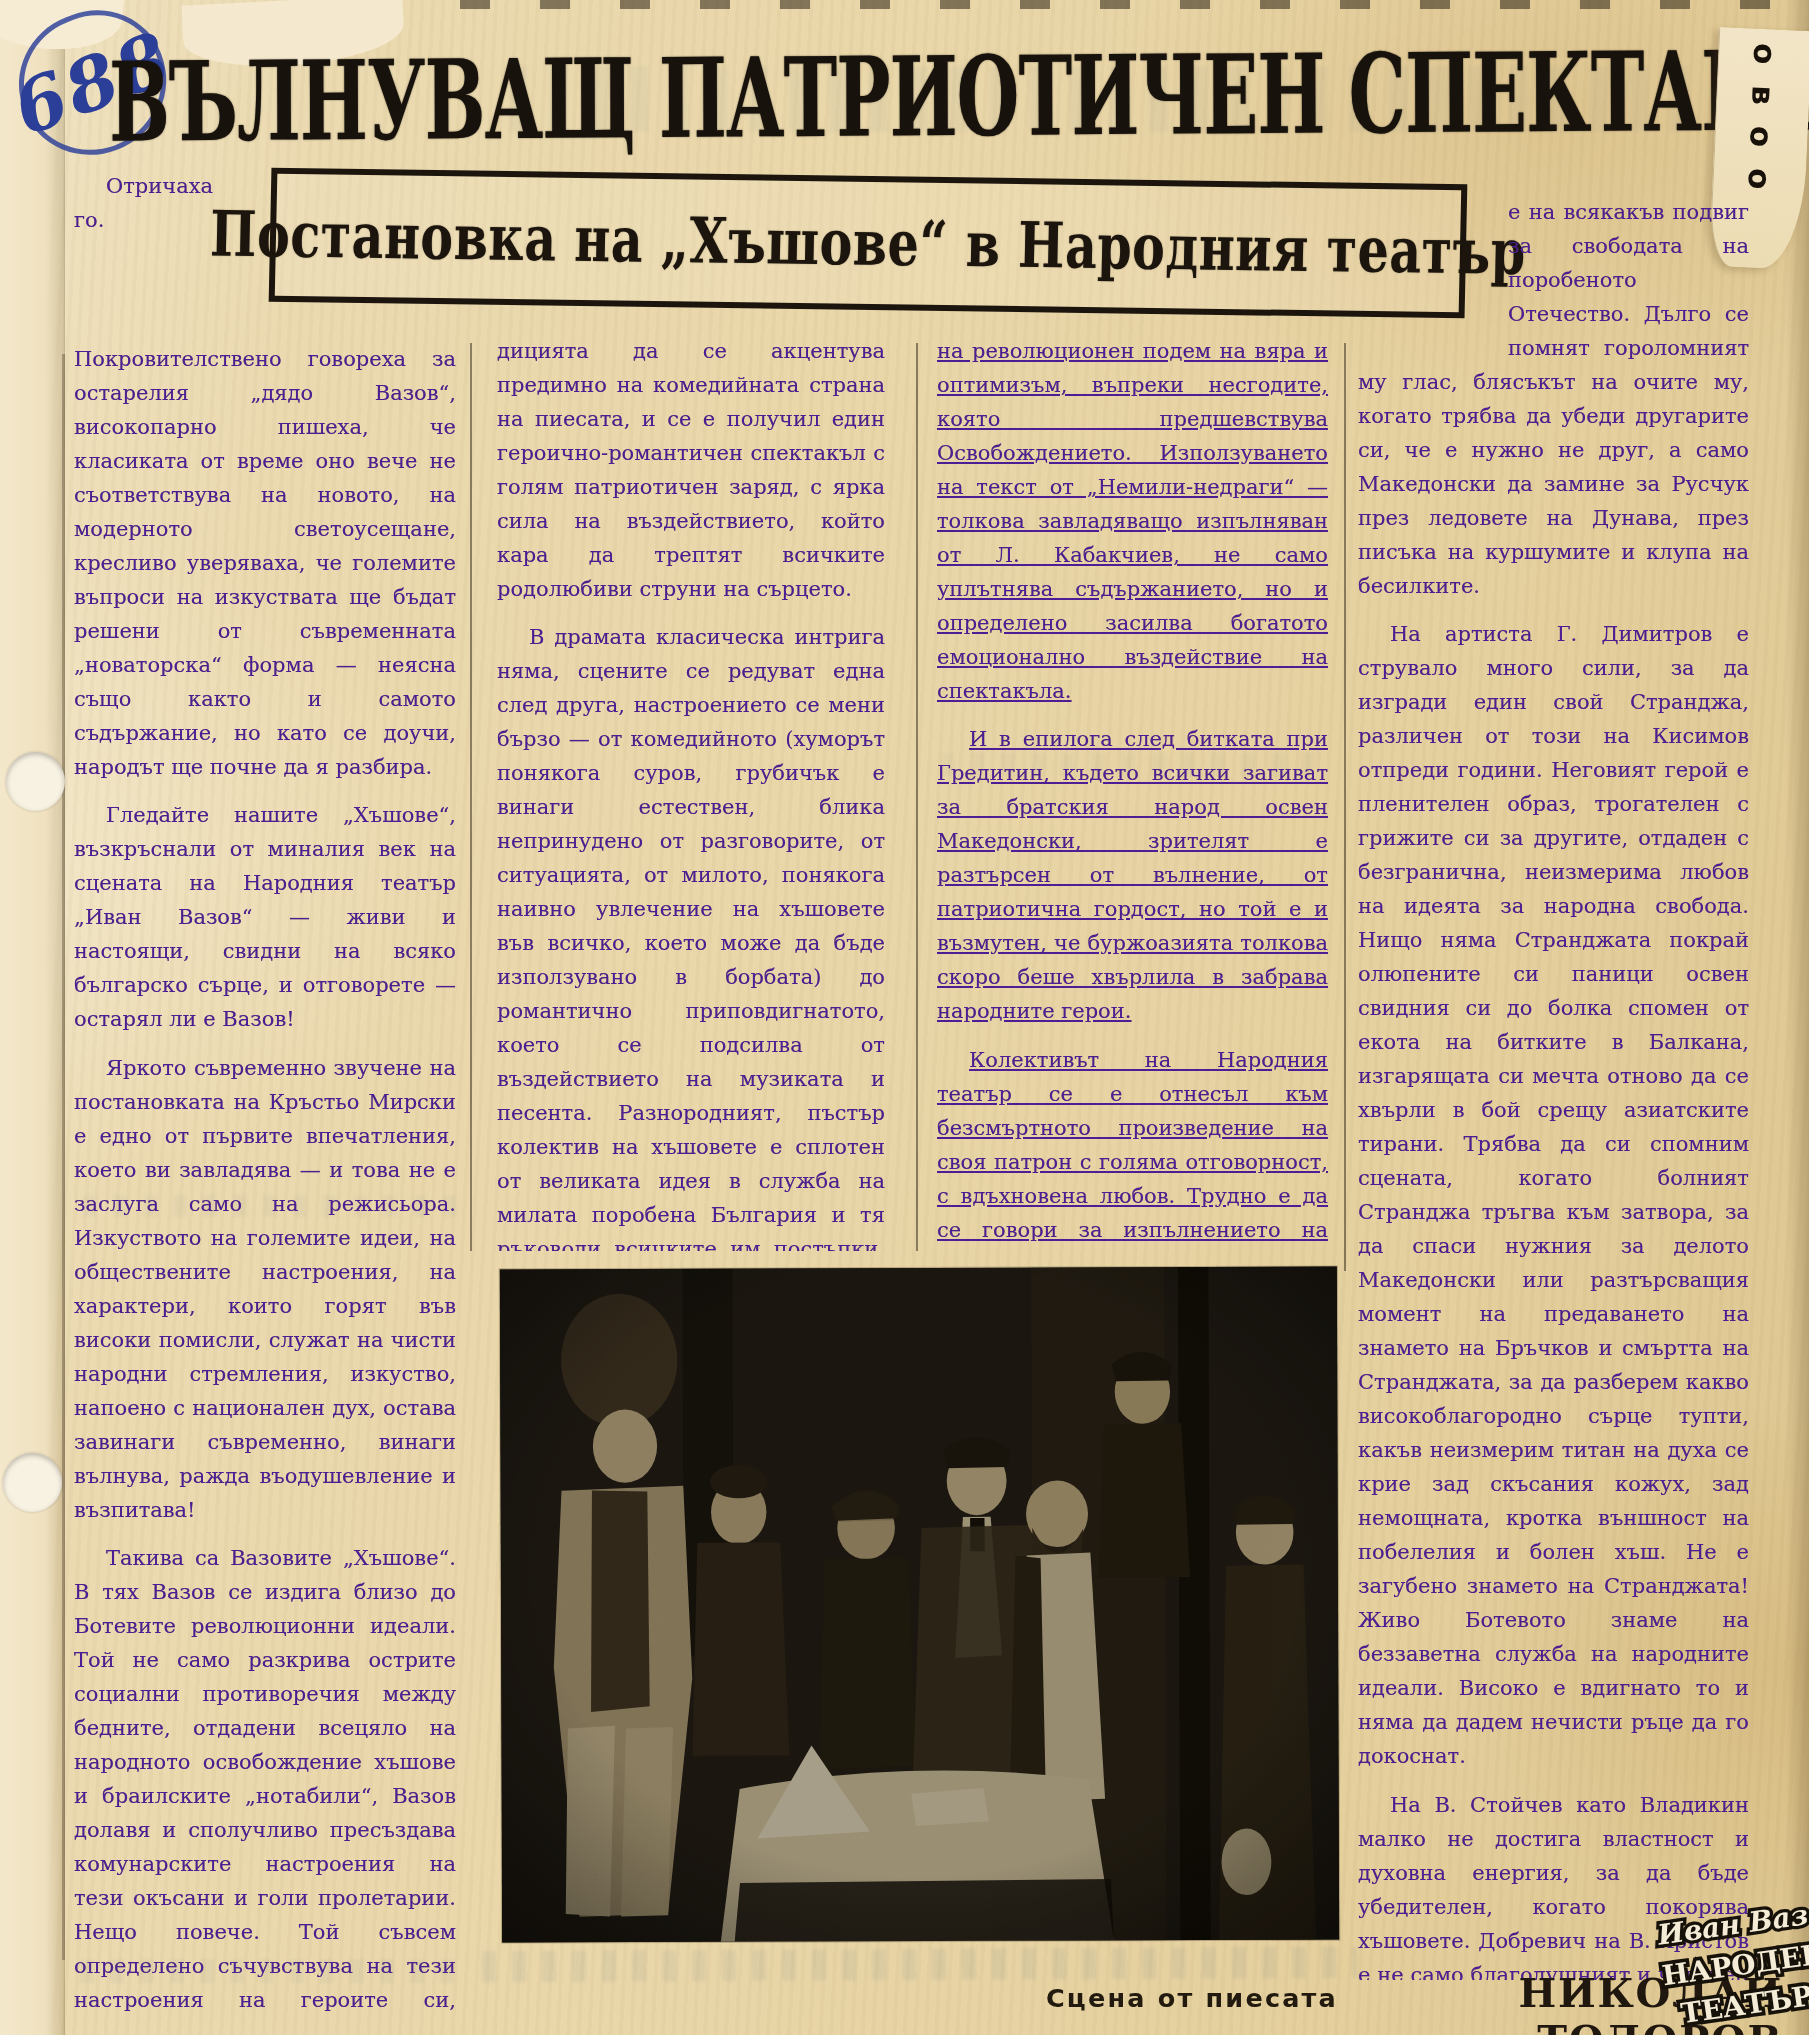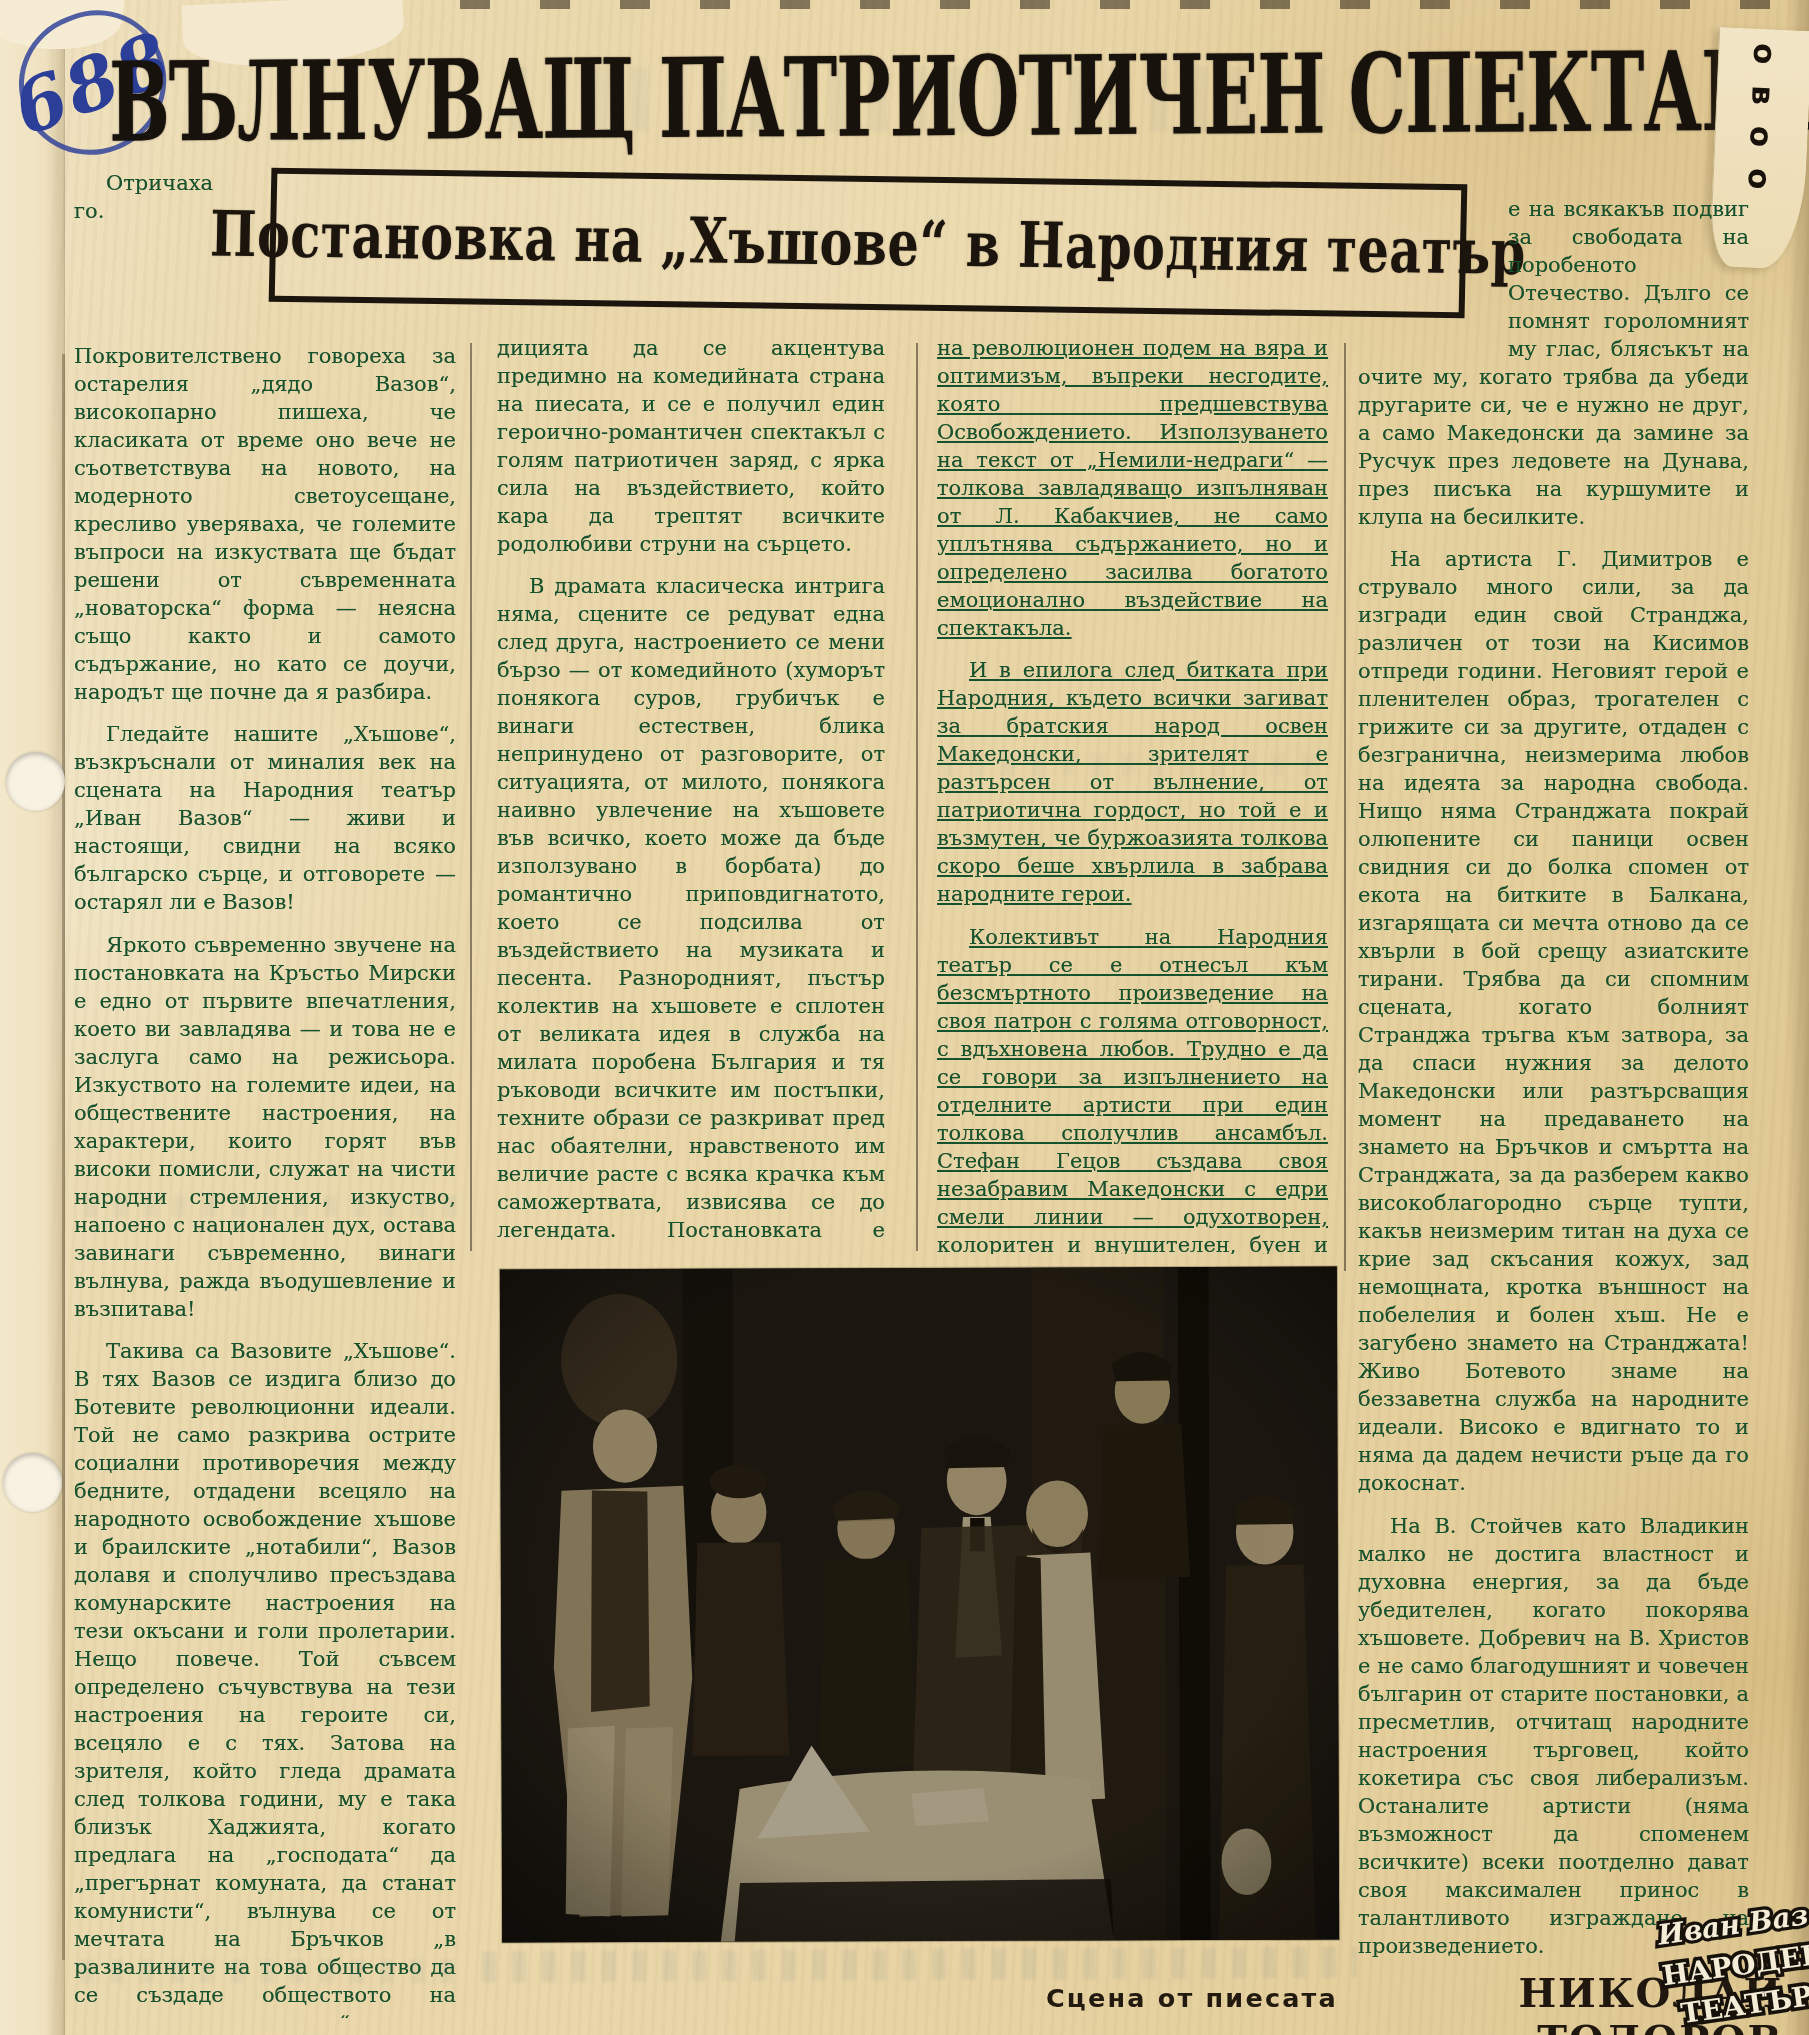--- a/index.html
+++ b/index.html
@@ -80,21 +80,21 @@
   }
   .subhead-box .txt{
     font:700 49px "DejaVu Serif", serif;color:#1b150d;white-space:nowrap;
     transform:scale(1.0,1.28);letter-spacing:0.6px;
     text-shadow:0 0 1.1px rgba(27,21,13,.5);
   }
 
   
   .col{
     position:absolute;overflow:hidden;
-    font-size:21px;line-height:28px;color:#14532d;
+    font-size:21px;line-height:34px;color:#4c1d95;
     text-align:justify;
     text-shadow:0 0 0.6px rgba(36,29,18,.4);
   }
   .col p{margin:0 0 14.4px 0;text-indent:32px;}
   .col p.noind{text-indent:0;}
   .col1{left:74px;top:169px;width:382px;height:1849px;}
   .col2{left:497px;top:334px;width:388px;height:917px;}
   .col3{left:937px;top:334px;width:391px;height:920px;text-decoration:underline;}
   .col4{left:1358px;top:195px;width:391px;height:1785px;}
   .spacer-r{float:right;width:198px;height:173px;margin-left:10px;}
@@ -180,21 +180,21 @@
 
 </div>
 
 <div class="col col2">
   <p class="noind">дицията да се акцентува предимно на комедийната страна на пиесата, и се е получил един героично-романтичен спектакъл с голям патриотичен заряд, с ярка сила на въздействието, който кара да трептят всичките родолюбиви струни на сърцето.</p>
   <p>В драмата класическа интрига няма, сцените се редуват една след друга, настроението се мени бързо — от комедийното (хуморът понякога суров, грубичък е винаги естествен, блика непринудено от разговорите, от ситуацията, от милото, понякога наивно увлечение на хъшовете във всичко, което може да бъде използувано в борбата) до романтично приповдигнатото, което се подсилва от въздействието на музиката и песента. Разнородният, пъстър колектив на хъшовете е сплотен от великата идея в служба на милата поробена България и тя ръководи всичките им постъпки, техните образи се разкриват пред нас обаятелни, нравственото им величие расте с всяка крачка към саможертвата, извисява се до легендата. Постановката е проникната от ярък революционен патос, на сцената убедително е пресъздадена онази сгъстена атмосфера</p>
 </div>
 
 <div class="col col3">
   <p class="noind">на революционен подем на вяра и оптимизъм, въпреки несгодите, която предшевствува Освобождението. Използуването на текст от „Немили-недраги“ — толкова завладяващо изпълняван от Л. Кабакчиев, не само уплътнява съдържанието, но и определено засилва богатото емоционално въздействие на спектакъла.</p>
-  <p>И в епилога след битката при Народния, където всички загиват за братския народ освен Македонски, зрителят е разтърсен от вълнение, от патриотична гордост, но той е и възмутен, че буржоазията толкова скоро беше хвърлила в забрава народните герои.</p>
+  <p>И в епилога след битката при Гредитин, където всички загиват за братския народ освен Македонски, зрителят е разтърсен от вълнение, от патриотична гордост, но той е и възмутен, че буржоазията толкова скоро беше хвърлила в забрава народните герои.</p>
   <p>Колективът на Народния театър се е отнесъл към безсмъртното произведение на своя патрон с голяма отговорност, с вдъхновена любов. Трудно е да се говори за изпълнението на отделните артисти при един толкова сполучлив ансамбъл. Стефан Гецов създава своя незабравим Македонски с едри смели линии — одухотворен, колоритен и внушителен, буен и грубоват, тщестлавен — дори и в поезията се пише стар „краставичар“, по своему честен, той има голямо, пълно с отчаяна смелост сърце, готов</p>
 </div>
 
 <div class="col col4">
   <div class="spacer-l"></div>
   <p class="noind">е на всякакъв подвиг за свободата на поробеното Отечество. Дълго се помнят гороломният му глас, блясъкът на очите му, когато трябва да убеди другарите си, че е нужно не друг, а само Македонски да замине за Русчук през ледовете на Дунава, през писъка на куршумите и клупа на бесилките.</p>
   <p>На артиста Г. Димитров е струвало много сили, за да изгради един свой Странджа, различен от този на Кисимов отпреди години. Неговият герой е пленителен образ, трогателен с грижите си за другите, отдаден с безгранична, неизмерима любов на идеята за народна свобода. Нищо няма Странджата покрай олюпените си паници освен свидния си до болка спомен от екота на битките в Балкана, изгарящата си мечта отново да се хвърли в бой срещу азиатските тирани. Трябва да си спомним сцената, когато болният Странджа тръгва към затвора, за да спаси нужния за делото Македонски или разтърсващия момент на предаването на знамето на Бръчков и смъртта на Странджата, за да разберем какво високоблагородно сърце тупти, какъв неизмерим титан на духа се крие зад скъсания кожух, зад немощната, кротка външност на побелелия и болен хъш. Не е загубено знамето на Странджата! Живо Ботевото знаме на беззаветна служба на народните идеали. Високо е вдигнато то и няма да дадем нечисти ръце да го докоснат.</p>
   <p>На В. Стойчев като Владикин малко не достига властност и духовна енергия, за да бъде убедителен, когато покорява хъшовете. Добревич на В. Христов е не само благодушният и човечен българин от старите постановки, а пресметлив, отчитащ народните настроения търговец, който кокетира със своя либерализъм. Останалите артисти (няма възможност да споменем всичките) всеки поотделно дават своя максимален принос в талантливото изграждане на произведението.</p>
   <p>Създаден е един ярък, патриотичен спектакъл с голямо възпитателно въздействие.</p>
 

